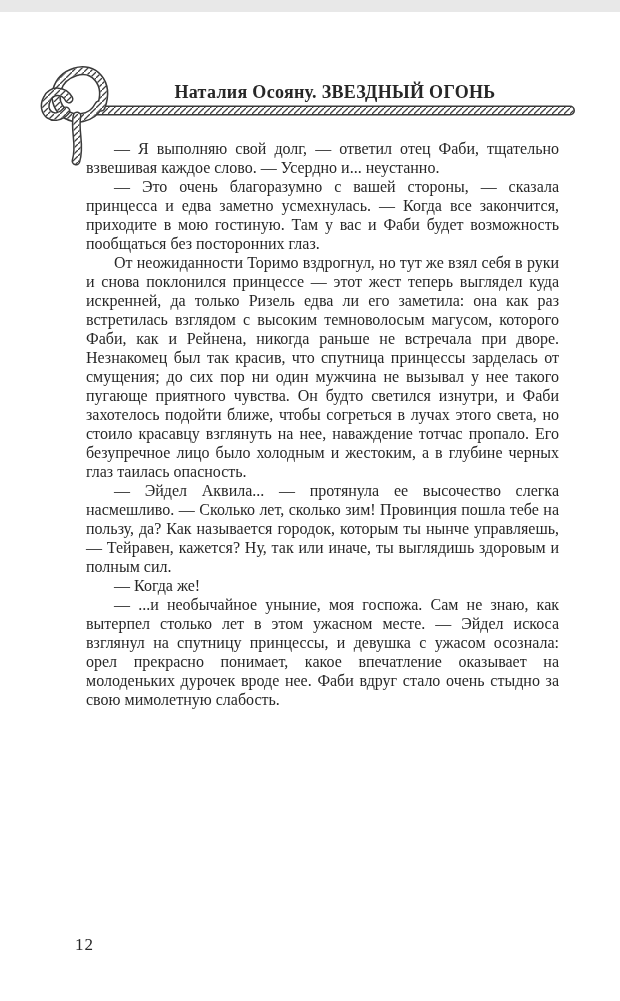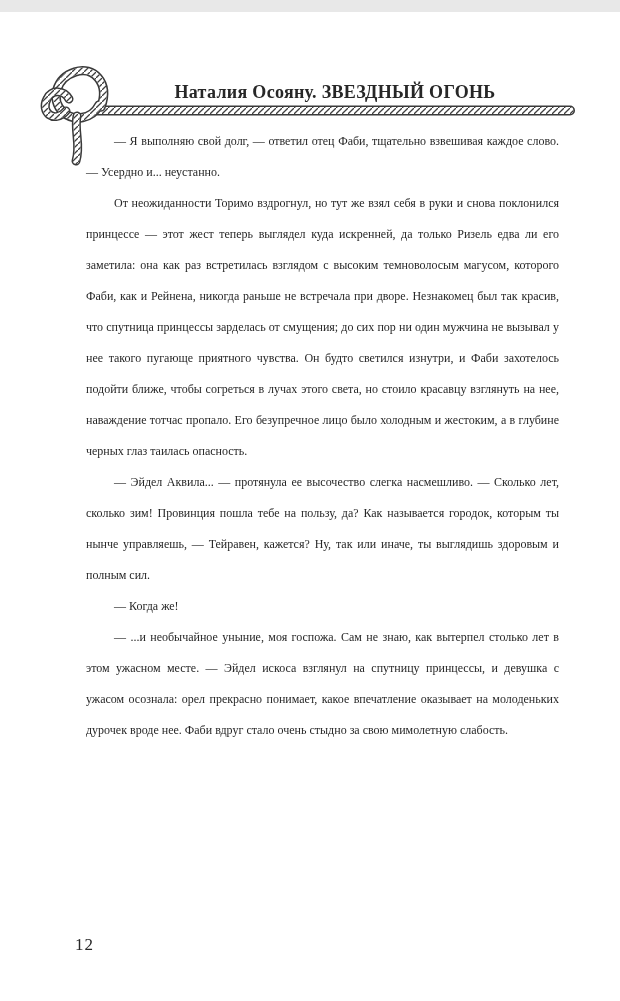--- a/index.html
+++ b/index.html
@@ -30,25 +30,25 @@
     color: var(--ink, #272727);
   }
   .rope-ornament {
     position: absolute;
     top: 0;
     left: 0;
     pointer-events: none;
   }
   .text-block {
     position: absolute;
-    top: 114px;
+    top: 127px;
     left: 86px;
     width: 473px;
-    font-size: 12px;
-    line-height: 31px;
+    font-size: 16px;
+    line-height: 19px;
     text-align: justify;
     hyphens: auto;
     -webkit-hyphens: auto;
   }
   .text-block p {
     margin: 0;
     padding: 0;
     text-indent: 28px;
   }
   .page-number {
@@ -90,20 +90,21 @@
       <path d="M77,104 C74,119 81,133 76,149" stroke="#3a3a3a" stroke-width="9"></path>
       <path d="M77,104 C74,119 81,133 76,149" stroke="#ffffff" stroke-width="6"></path>
       <path d="M77,104 C74,119 81,133 76,149" stroke="url(#ropeHatch)" stroke-width="6"></path>
     </g>
   </svg>
 
   <div class="running-header">Наталия Осояну. ЗВЕЗДНЫЙ ОГОНЬ</div>
 
   <div class="text-block" lang="ru">
       <p>— Я выполняю свой долг, — ответил отец Фаби, тщательно взвешивая каждое слово. — Усердно и... неустанно.</p>
+      <p>— Это очень благоразумно с вашей стороны, — сказала принцесса и едва заметно усмехнулась. — Когда все закончится, приходите в мою гостиную. Там у вас и Фаби будет возможность пообщаться без посторонних глаз.</p>
       <p>От неожиданности Торимо вздрогнул, но тут же взял себя в руки и снова поклонился принцессе — этот жест теперь выглядел куда искренней, да только Ризель едва ли его заметила: она как раз встретилась взглядом с высоким темноволосым магусом, которого Фаби, как и Рейнена, никогда раньше не встречала при дворе. Незнакомец был так красив, что спутница принцессы зарделась от смущения; до сих пор ни один мужчина не вызывал у нее такого пугающе приятного чувства. Он будто светился изнутри, и Фаби захотелось подойти ближе, чтобы согреться в лучах этого света, но стоило красавцу взглянуть на нее, наваждение тотчас пропало. Его безупречное лицо было холодным и жестоким, а в глубине черных глаз таилась опасность.</p>
       <p>— Эйдел Аквила... — протянула ее высочество слегка насмешливо. — Сколько лет, сколько зим! Провинция пошла тебе на пользу, да? Как называется городок, которым ты нынче управляешь, — Тейравен, кажется? Ну, так или иначе, ты выглядишь здоровым и полным сил.</p>
       <p>— Когда же!</p>
       <p>— ...и необычайное уныние, моя госпожа. Сам не знаю, как вытерпел столько лет в этом ужасном месте. — Эйдел искоса взглянул на спутницу принцессы, и девушка с ужасом осознала: орел прекрасно понимает, какое впечатление оказывает на молоденьких дурочек вроде нее. Фаби вдруг стало очень стыдно за свою мимолетную слабость.</p>
     </div>
 
   <div class="page-number">12</div>
 
 </div>
 

